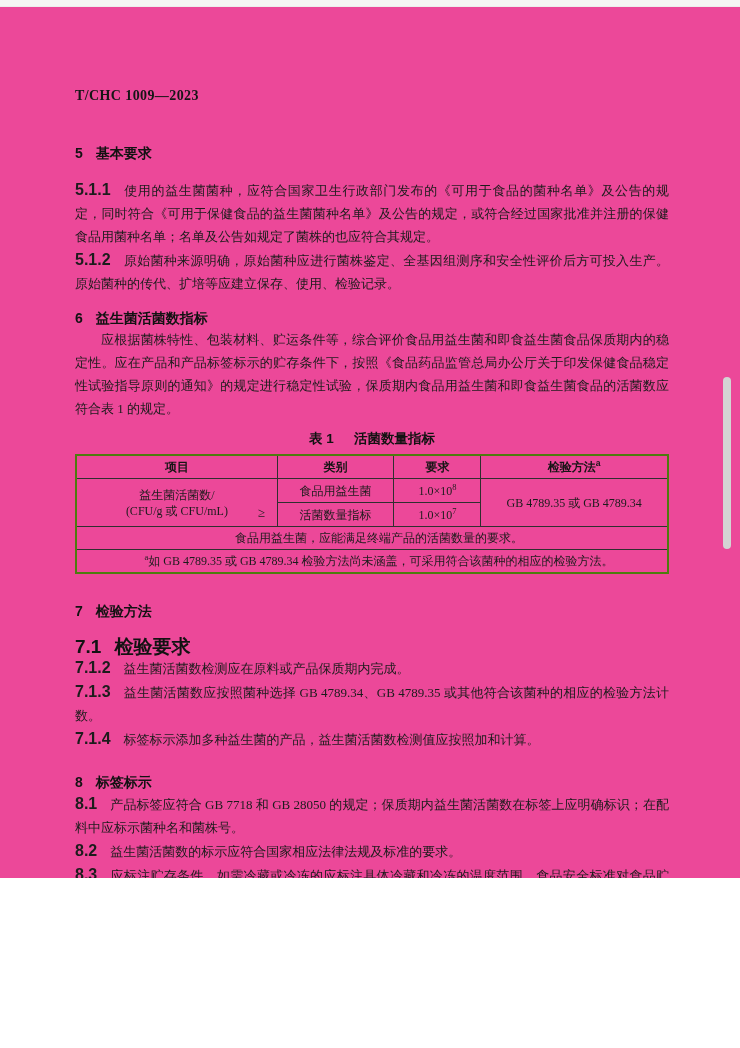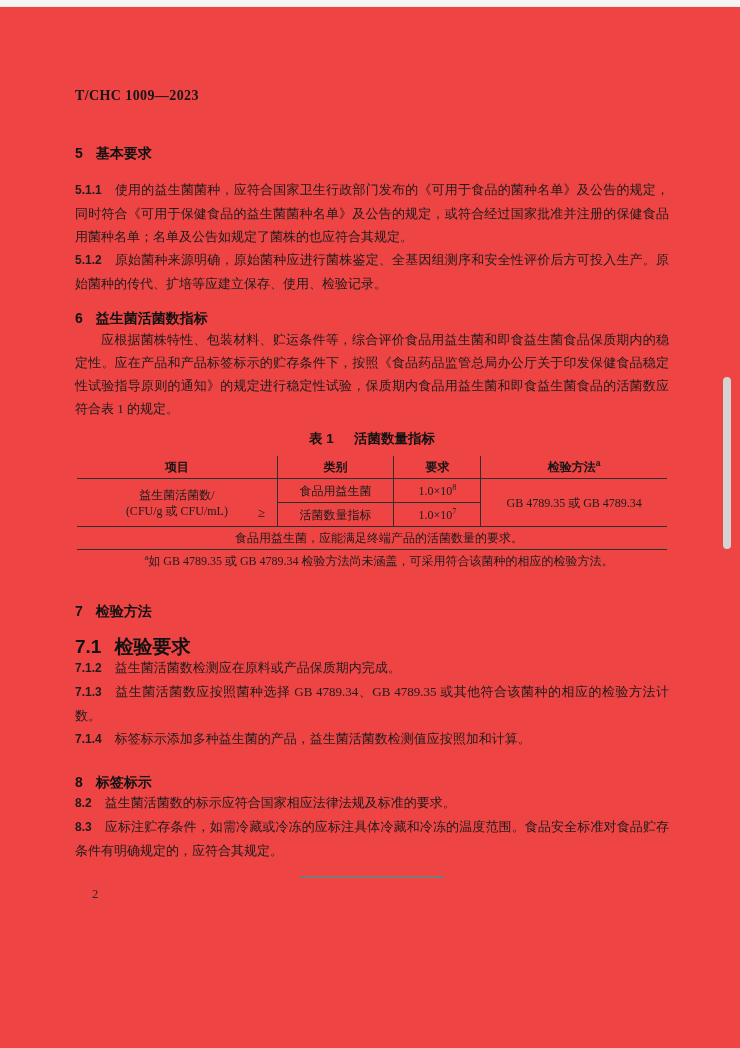--- a/index.html
+++ b/index.html
@@ -2,22 +2,22 @@
 <html><head>
 <meta charset="utf-8">
 <style>
   * { box-sizing: border-box; }
   html, body { margin: 0; padding: 0; }
   body { width: 740px; height: 1048px; background: #ffffff; }
 
   .screen {
     position: relative;
     width: 740px;
-    height: 1048px;
-    background: #ef4444;
+    height: 878px;
+    background: #ec4899;
     overflow: hidden;
     font-family: "Liberation Serif", serif;
     color: #1e1e1e;
   }
 
   .topstrip {
     position: absolute;
     top: 0; left: 0;
     width: 100%; height: 7px;
     background: #f5f5f4;
@@ -68,41 +68,41 @@
     text-align: justify;
     color: #1c1c1c;
   }
   .mt13 { margin-top: 1px; }
   .mt16 { margin-top: 16px; }
   .indent { text-indent: 2em; }
 
   .cnum {
     font-family: "Liberation Sans", sans-serif;
     font-weight: bold;
-    font-size: 12px;
+    font-size: 16px;
     margin-right: 13px;
   }
 
   .tbl-title {
     margin-top: 10px;
     display: flex;
     justify-content: center;
     gap: 20px;
     font-family: "Liberation Sans", sans-serif;
     font-weight: bold;
     font-size: 13.5px;
     line-height: 17px;
     color: #121212;
   }
 
   table.spec {
     margin-top: 7px;
     width: 100%;
     border-collapse: collapse;
-    border: 2px solid #ef4444;
+    border: 2px solid #4d7c0f;
     font-size: 12px;
     color: #1c1c1c;
   }
   table.spec td {
     border: 1px solid #2f2f2f;
     text-align: center;
     vertical-align: middle;
     padding: 3px 6px;
     line-height: 16px;
   }
@@ -242,20 +242,23 @@
     </p>
     <p class="clause">
       <span class="cnum">7.1.4</span><span>标签标示添加多种益生菌的产品，益生菌活菌数检测值应按照加和计算。</span>
     </p>
 
     <div class="sec-head h-s8">
       <span>8</span>
       <span>标签标示</span>
     </div>
 
+    <p class="clause mt13">
+      <span class="cnum">8.1</span><span>产品标签应符合 GB 7718 和 GB 28050 的规定；保质期内益生菌活菌数在标签上应明确标识；在配料中应标示菌种名和菌株号。</span>
+    </p>
     <p class="clause">
       <span class="cnum">8.2</span><span>益生菌活菌数的标示应符合国家相应法律法规及标准的要求。</span>
     </p>
     <p class="clause">
       <span class="cnum">8.3</span><span>应标注贮存条件，如需冷藏或冷冻的应标注具体冷藏和冷冻的温度范围。食品安全标准对食品贮存条件有明确规定的，应符合其规定。</span>
     </p>
 
     <div class="rule"></div>
     <div class="pageno">2</div>
 

